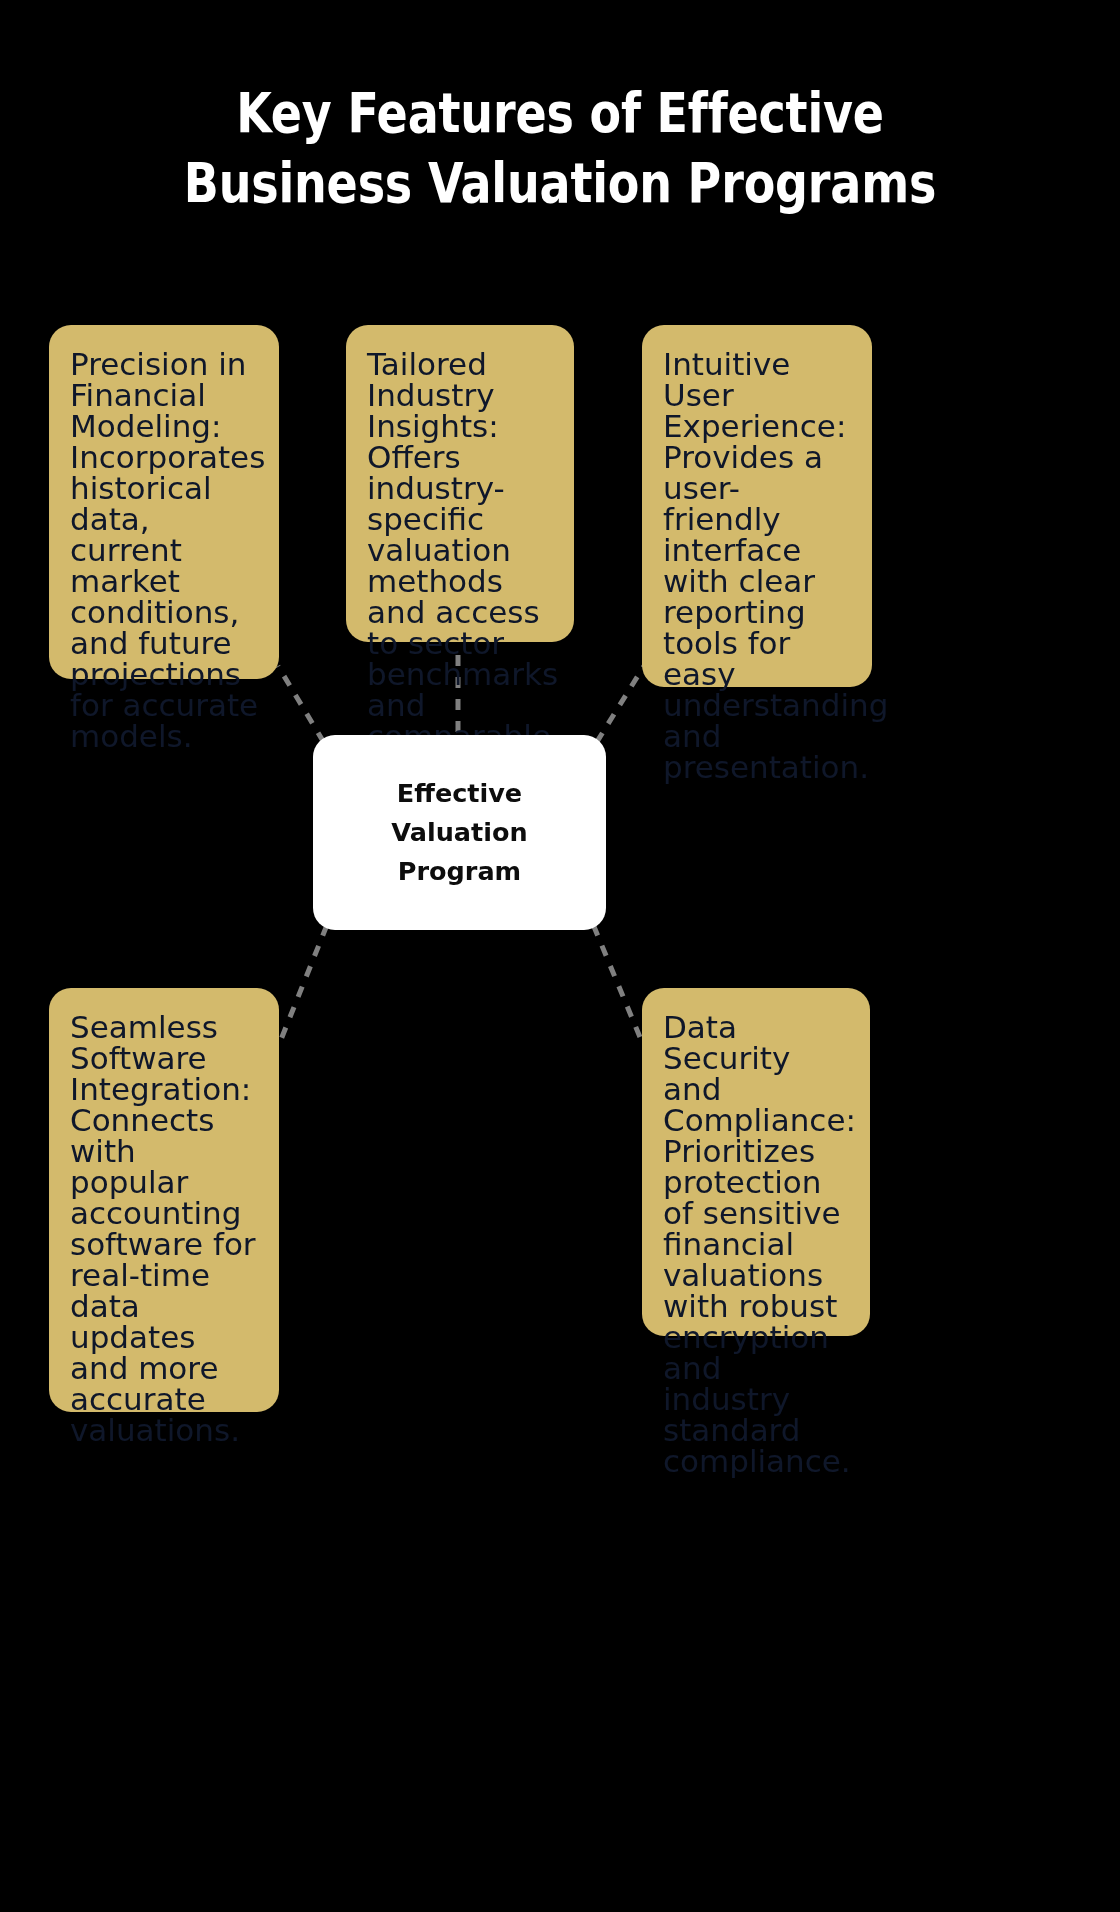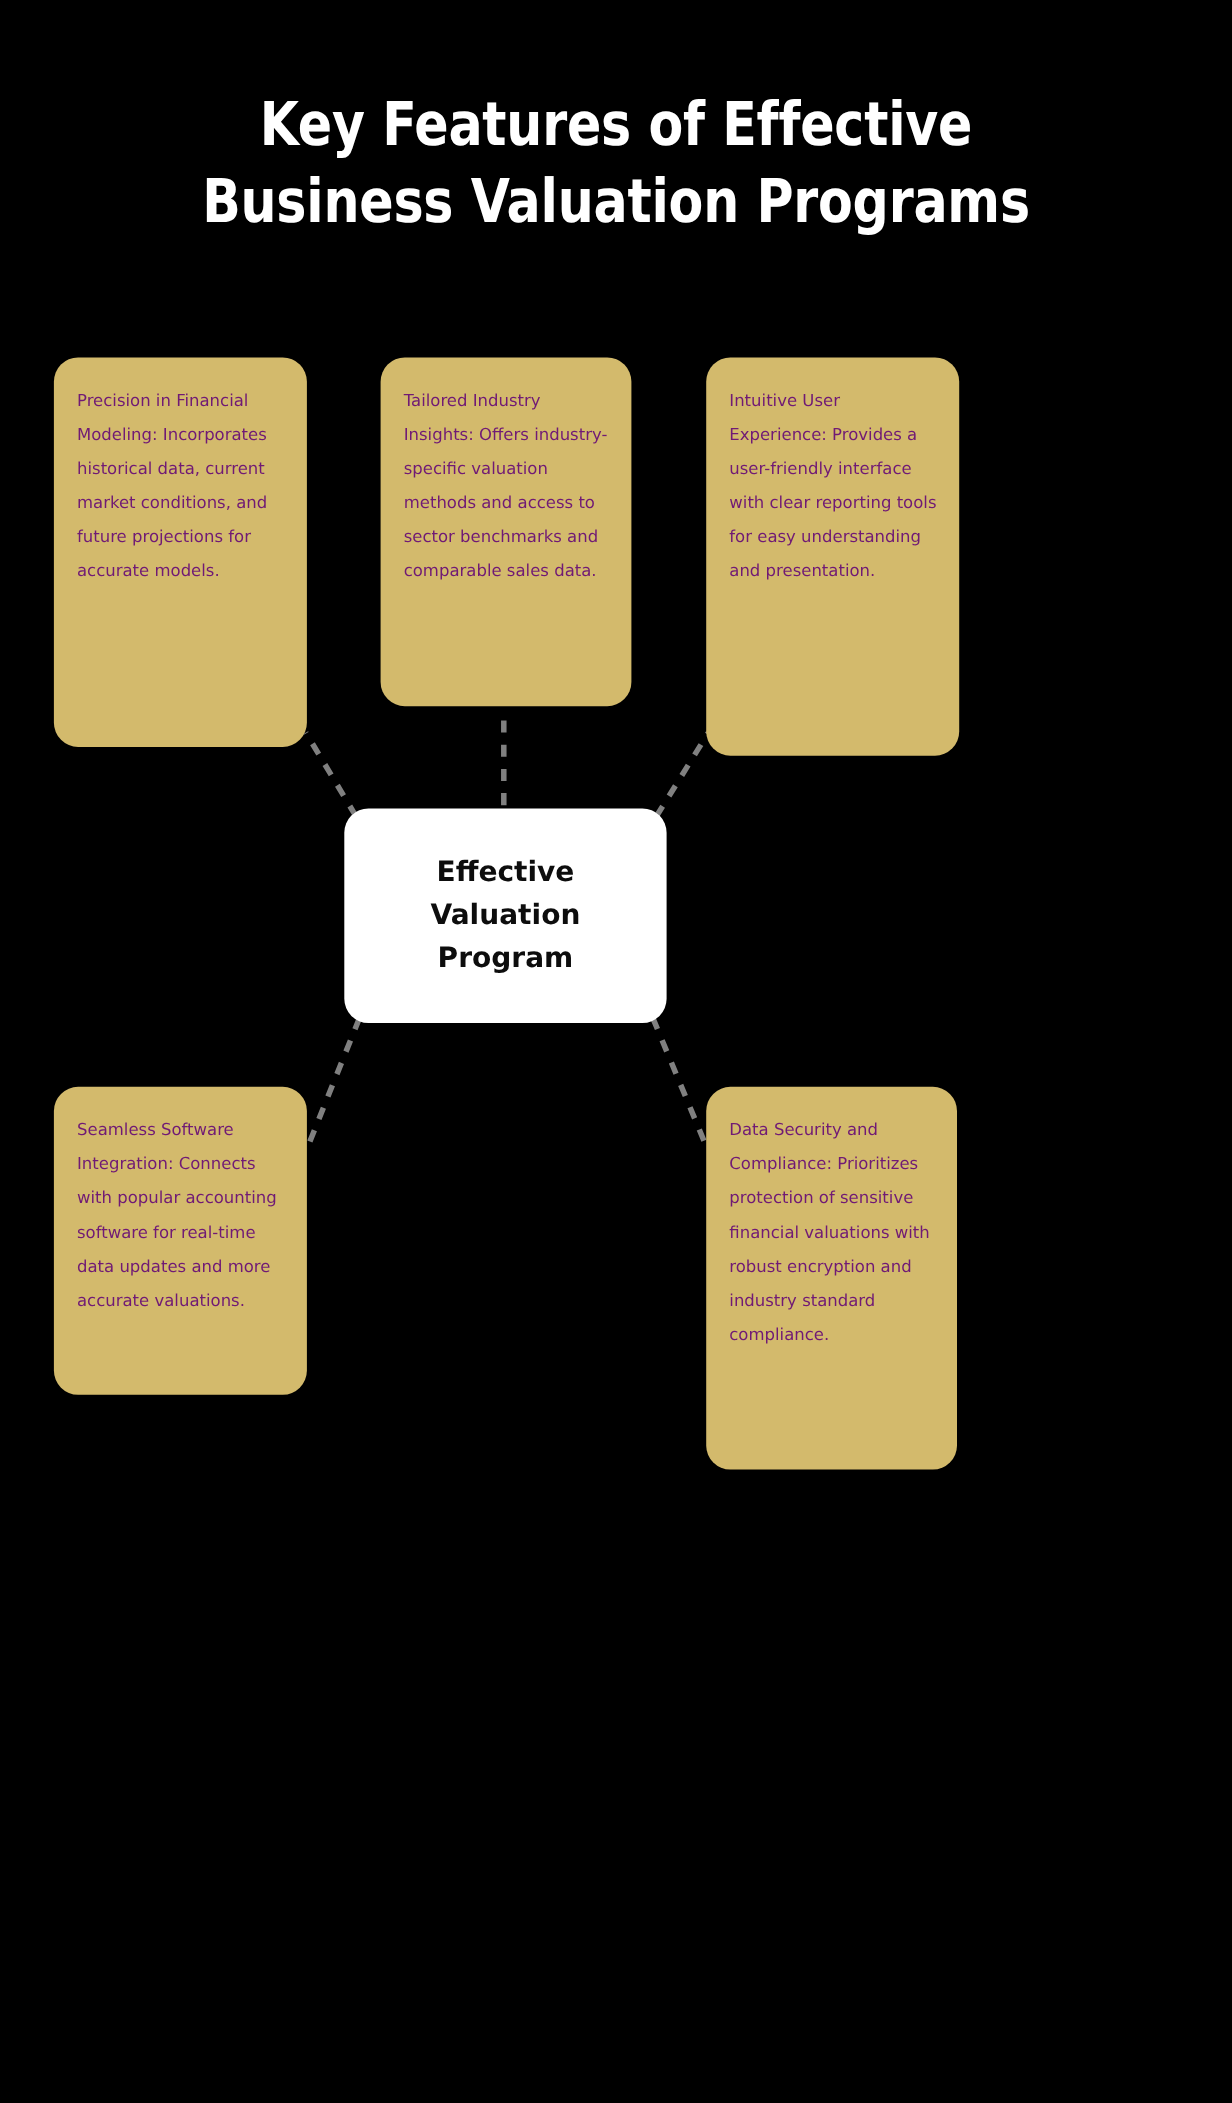--- a/index.html
+++ b/index.html
@@ -47,32 +47,32 @@
     height: 1912px;
     pointer-events: none;
   }
 
   
   .card {
     position: absolute;
     background: #d3ba6c;
     border-radius: 22px;
     box-sizing: border-box;
-    color: #701a75;
+    color: #0f172a;
     font-family: "DejaVu Sans", sans-serif;
-    font-size: 15px;
+    font-size: 31px;
     line-height: 31px;
     padding: 24px 20px 22px 21px;
   }
   .card p { margin: 0; }
 
   #card-0 { left: 49px;  top: 325px;  width: 230px; height: 354px; }
   #card-1 { left: 346px; top: 325px;  width: 228px; height: 317px; }
   #card-2 { left: 642px; top: 325px;  width: 230px; height: 362px; }
-  #card-3 { left: 49px;  top: 988px;  width: 230px; height: 280px; }
+  #card-3 { left: 49px;  top: 988px;  width: 230px; height: 424px; }
   #card-4 { left: 642px; top: 988px;  width: 228px; height: 348px; }
 
   
   #center-node {
     position: absolute;
     left: 313px;
     top: 735px;
     width: 293px;
     height: 195px;
     background: #ffffff;

